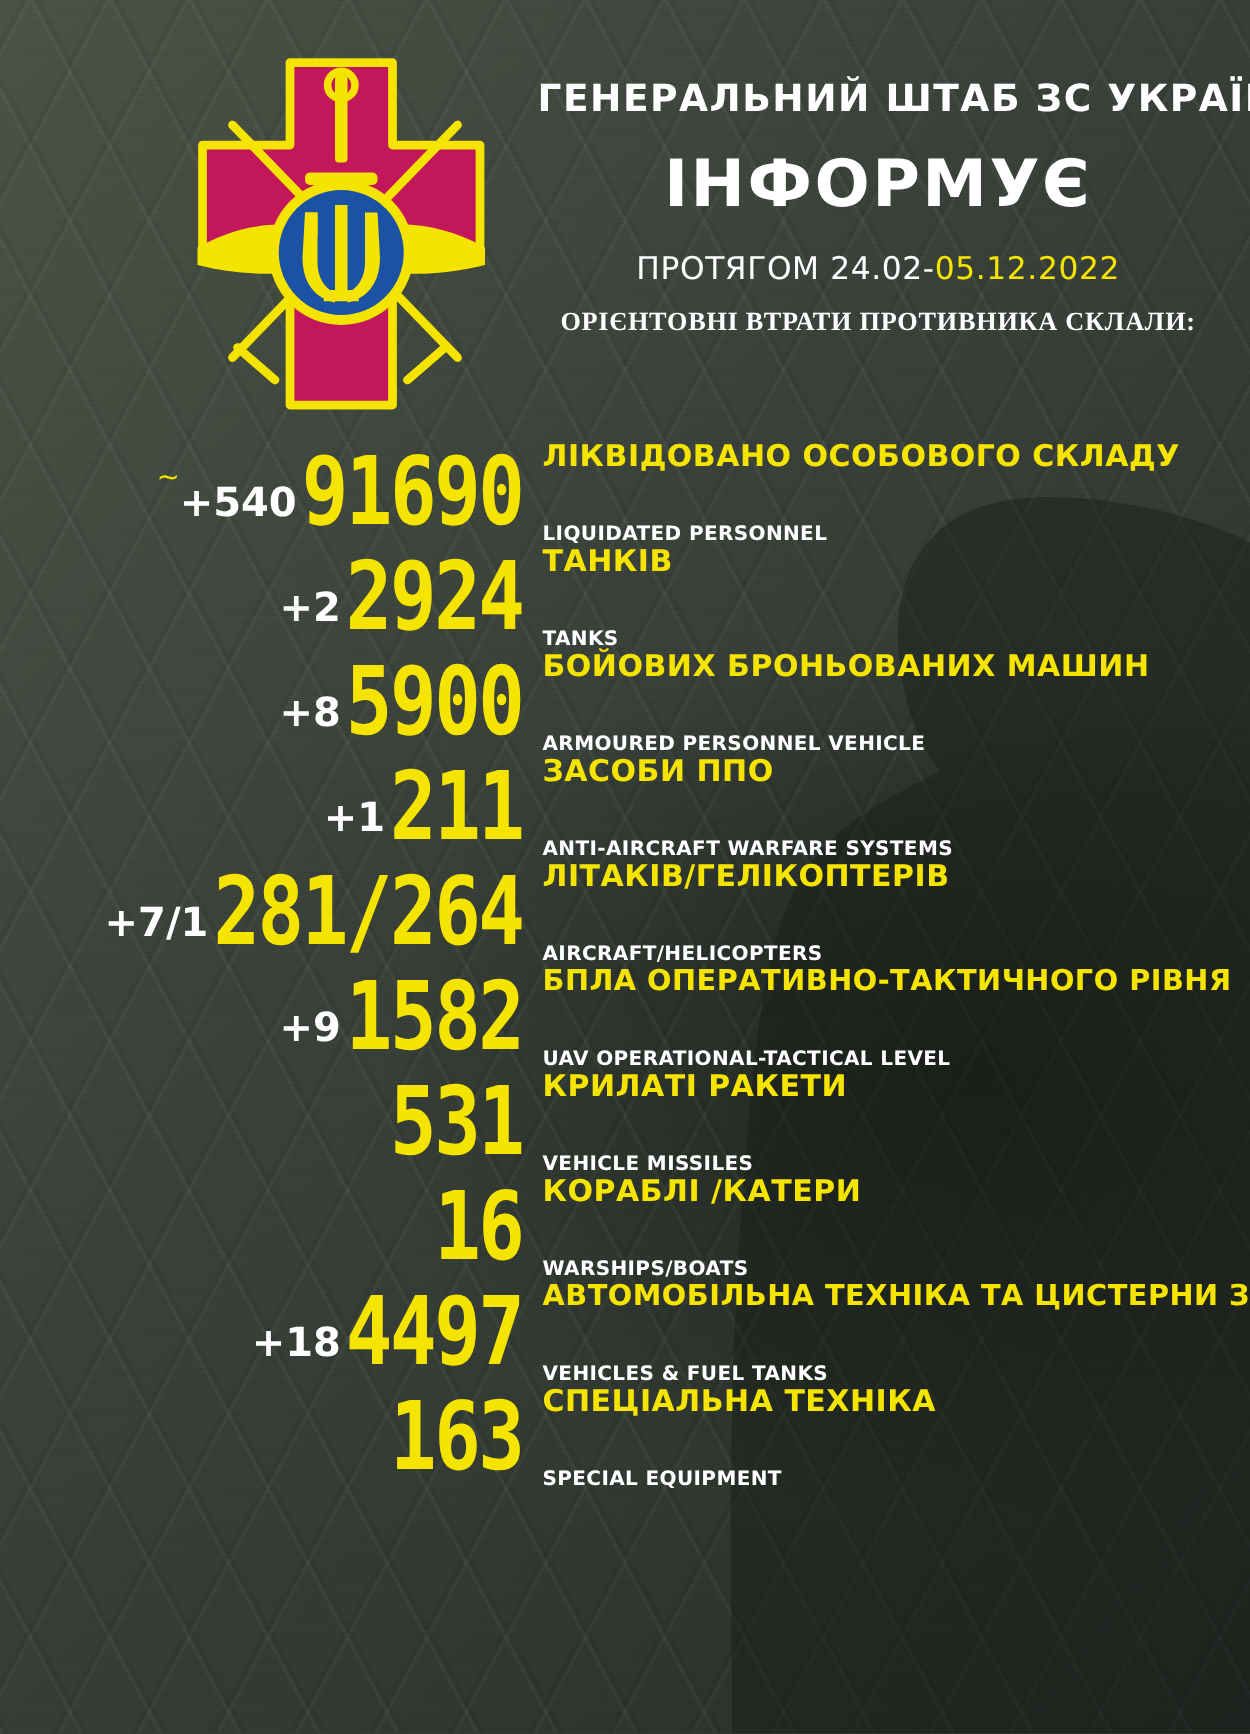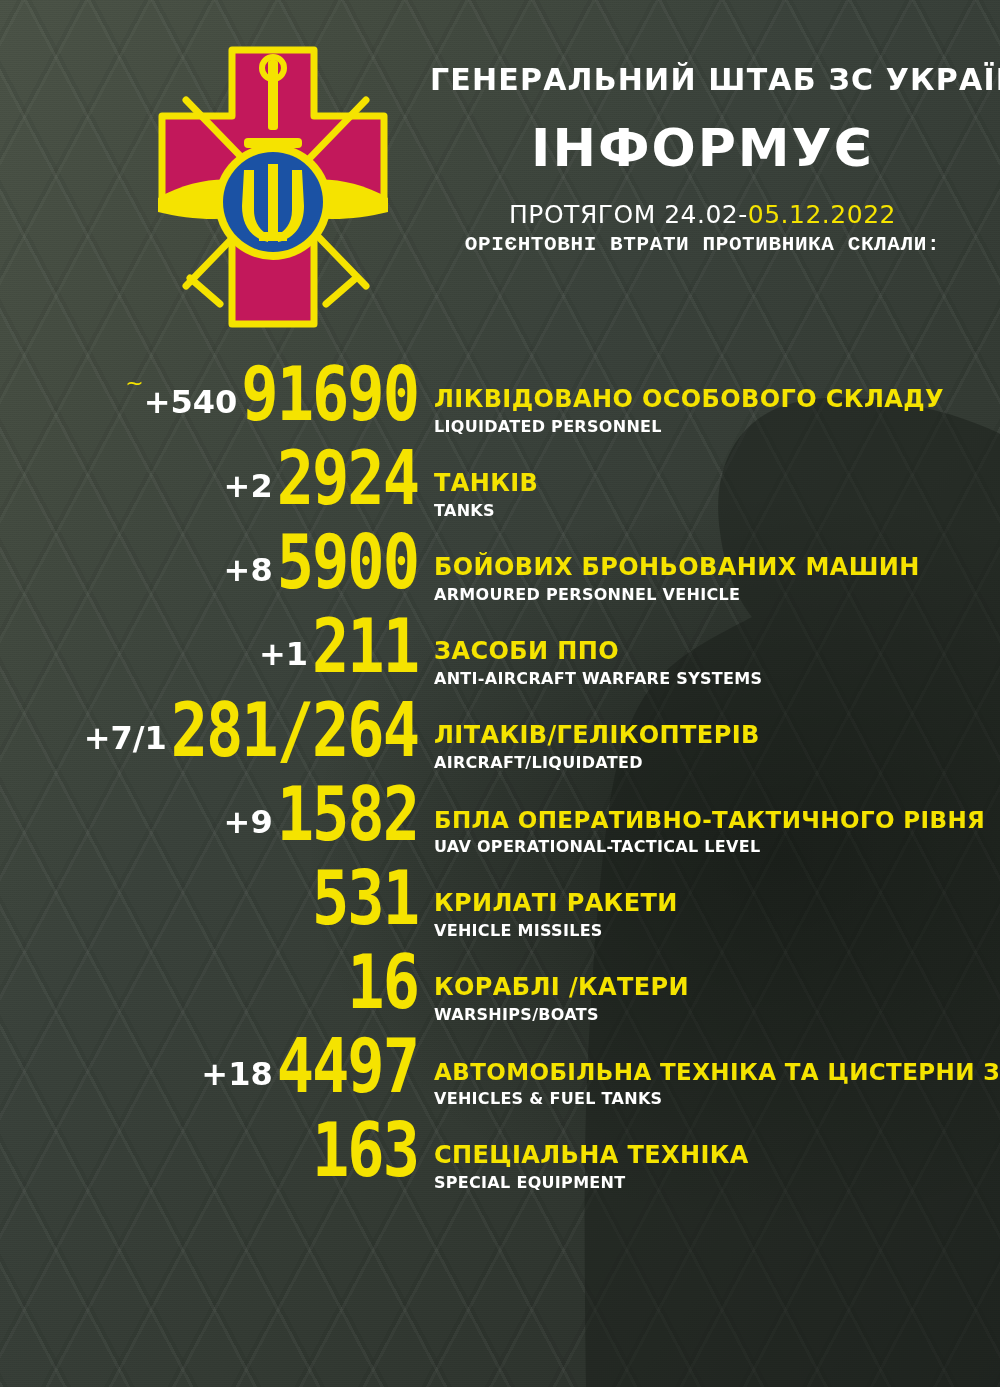--- a/index.html
+++ b/index.html
@@ -92,22 +92,22 @@
     font-family: "DejaVu Sans", sans-serif;
     font-weight: normal;
     font-size: 25px;
     letter-spacing: 0.5px;
     color: #ffffff;
   }
   .hdr-date .accent {
     color: #f5e300;
   }
   .hdr-sub {
-    margin-top: 4px;
-    font-family: Liberation Mono, monospace;
+    margin-top: 16px;
+    font-family: Liberation Serif, serif;
     font-weight: bold;
     font-size: 21px;
     letter-spacing: 0.6px;
     color: #ffffff;
   }
 
   
   .rows {
     position: absolute;
     left: 0;
@@ -158,21 +158,21 @@
     margin-right: 2px;
     letter-spacing: -2px;
   }
   .txt-col {
     position: absolute;
     left: 434px;
     top: 0;
     height: 84px;
     display: flex;
     flex-direction: column;
-    justify-content: flex-end;
+    justify-content: space-between;
   }
   .ua {
     font-family: "DejaVu Sans", sans-serif;
     font-weight: bold;
     font-size: 24px;
     color: #f5e300;
     letter-spacing: 0.4px;
     white-space: nowrap;
     line-height: 1.15;
   }
@@ -295,21 +295,21 @@
       </div>
     </div>
 
     <div class="row" data-row="aircraft">
       <div class="num-col">
         <span class="delta">+7/1</span>
         <span class="bigno">281/264</span>
       </div>
       <div class="txt-col">
         <div class="ua">ЛІТАКІВ/ГЕЛІКОПТЕРІВ</div>
-        <div class="en">AIRCRAFT/LIQUIDATED</div>
+        <div class="en">AIRCRAFT/HELICOPTERS</div>
       </div>
     </div>
 
     <div class="row" data-row="uav">
       <div class="num-col">
         <span class="delta">+9</span>
         <span class="bigno">1582</span>
       </div>
       <div class="txt-col">
         <div class="ua">БПЛА ОПЕРАТИВНО-ТАКТИЧНОГО РІВНЯ</div>

